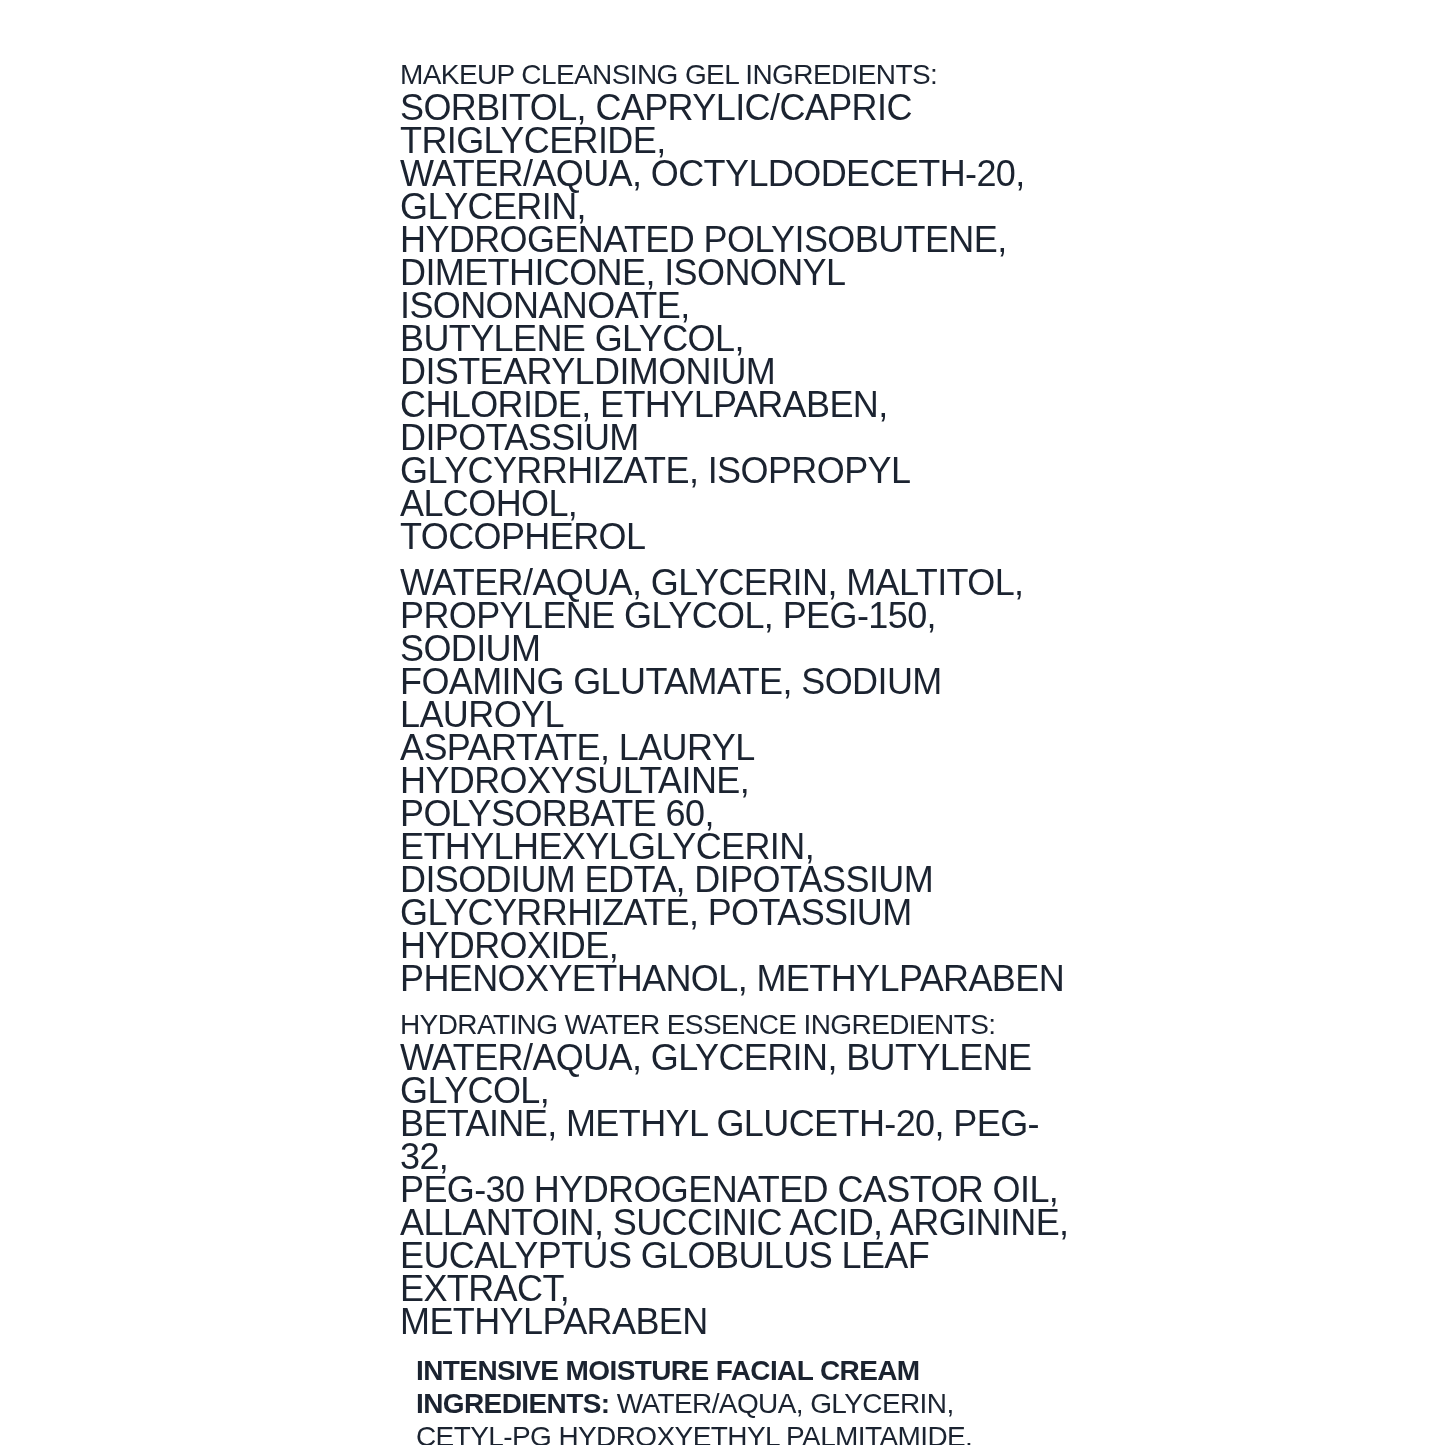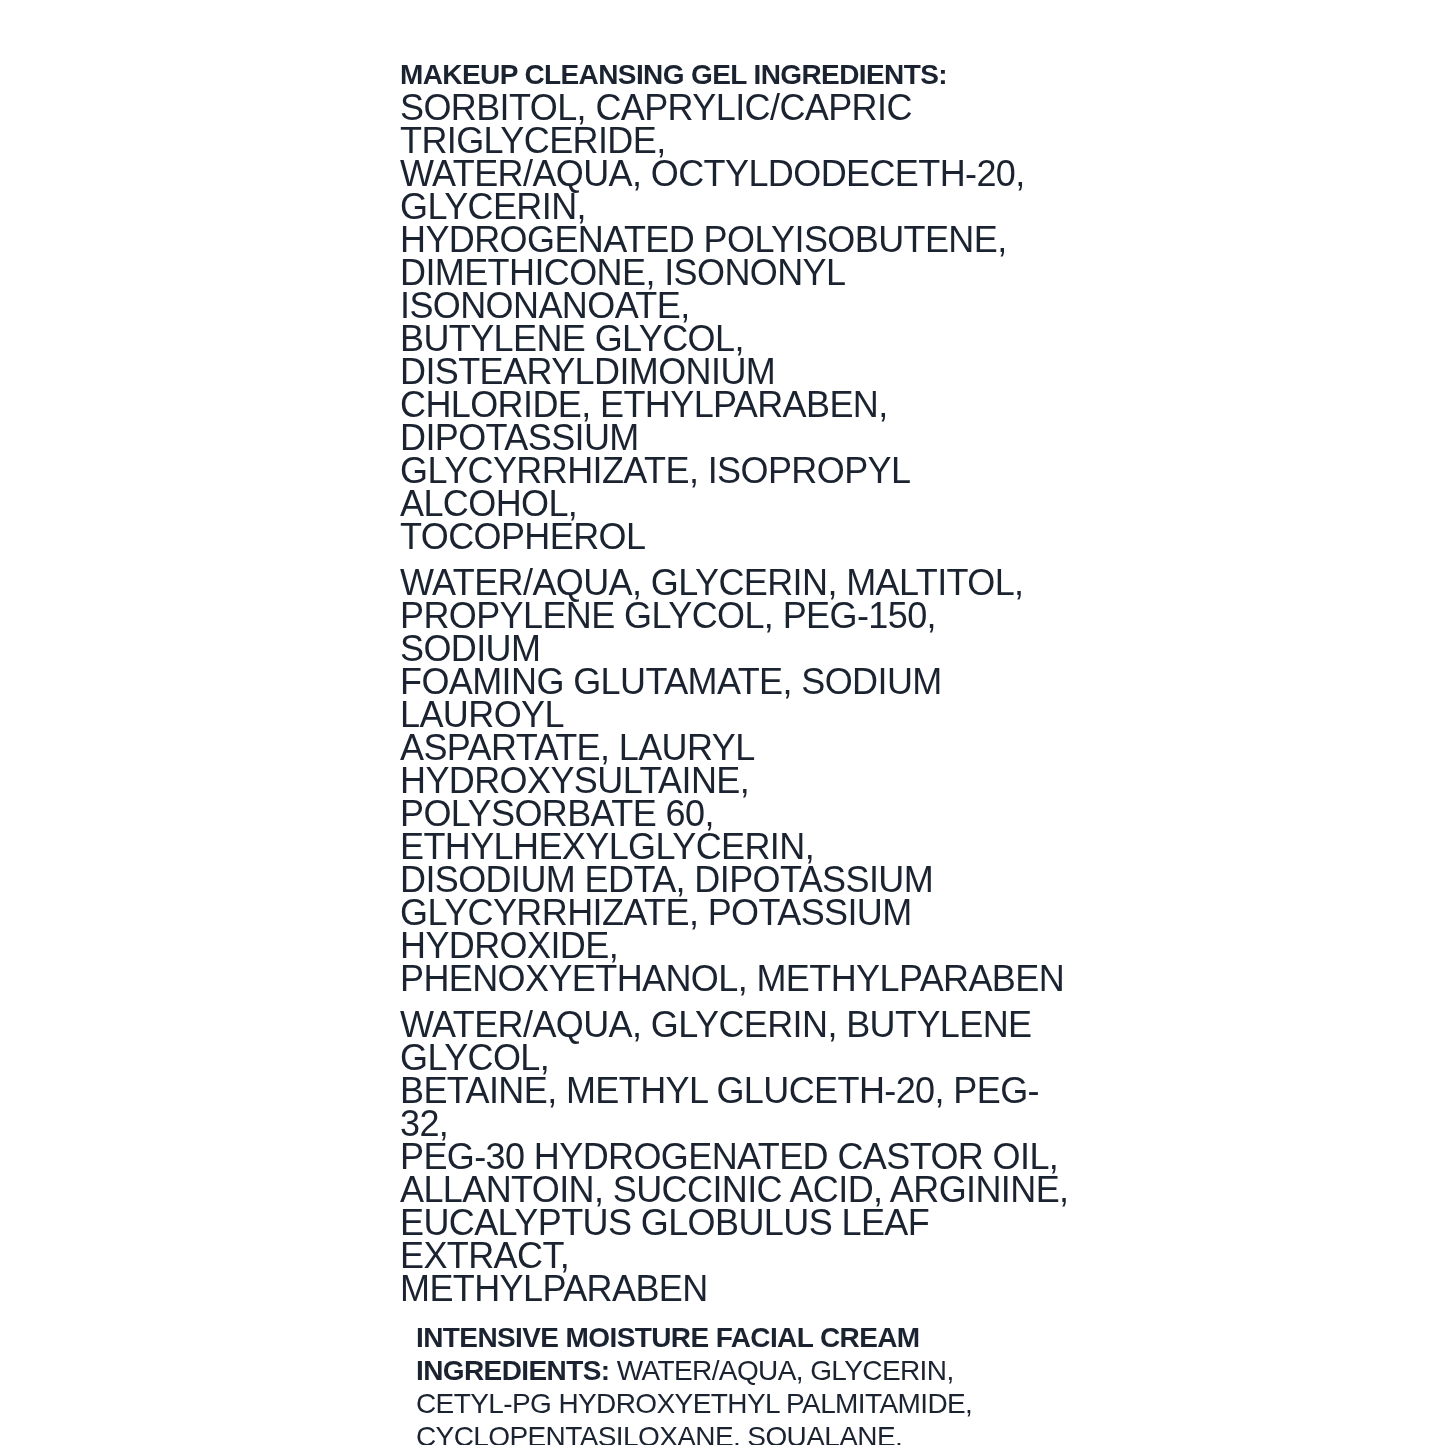--- a/index.html
+++ b/index.html
@@ -16,21 +16,21 @@
   }
   .label-column {
     padding: 58px 40px 0 400px;
     width: 680px;
   }
   .ing-section {
     margin: 0 0 13px 0;
   }
   .ing-heading {
     font-size: 28px;
-    font-weight: 700;
+    font-weight: 400;
     line-height: 33px;
     margin: 0;
     letter-spacing: -0.6px;
     white-space: pre-line;
   }
   .ing-body {
     font-size: 36px;
     font-weight: 400;
     line-height: 33px;
     margin: 0;
@@ -70,20 +70,21 @@
 PROPYLENE GLYCOL, PEG-150, SODIUM
 FOAMING GLUTAMATE, SODIUM LAUROYL
 ASPARTATE, LAURYL HYDROXYSULTAINE,
 POLYSORBATE 60, ETHYLHEXYLGLYCERIN,
 DISODIUM EDTA, DIPOTASSIUM
 GLYCYRRHIZATE, POTASSIUM HYDROXIDE,
 PHENOXYETHANOL, METHYLPARABEN</p>
   </section>
 
   <section class="ing-section">
+    <h2 class="ing-heading">HYDRATING WATER ESSENCE INGREDIENTS:</h2>
     <p class="ing-body">WATER/AQUA, GLYCERIN, BUTYLENE GLYCOL,
 BETAINE, METHYL GLUCETH-20, PEG-32,
 PEG-30 HYDROGENATED CASTOR OIL,
 ALLANTOIN, SUCCINIC ACID, ARGININE,
 EUCALYPTUS GLOBULUS LEAF EXTRACT,
 METHYLPARABEN</p>
   </section>
 
   <section class="ing-section">
     <p class="ing-combined"><strong>INTENSIVE MOISTURE FACIAL CREAM

